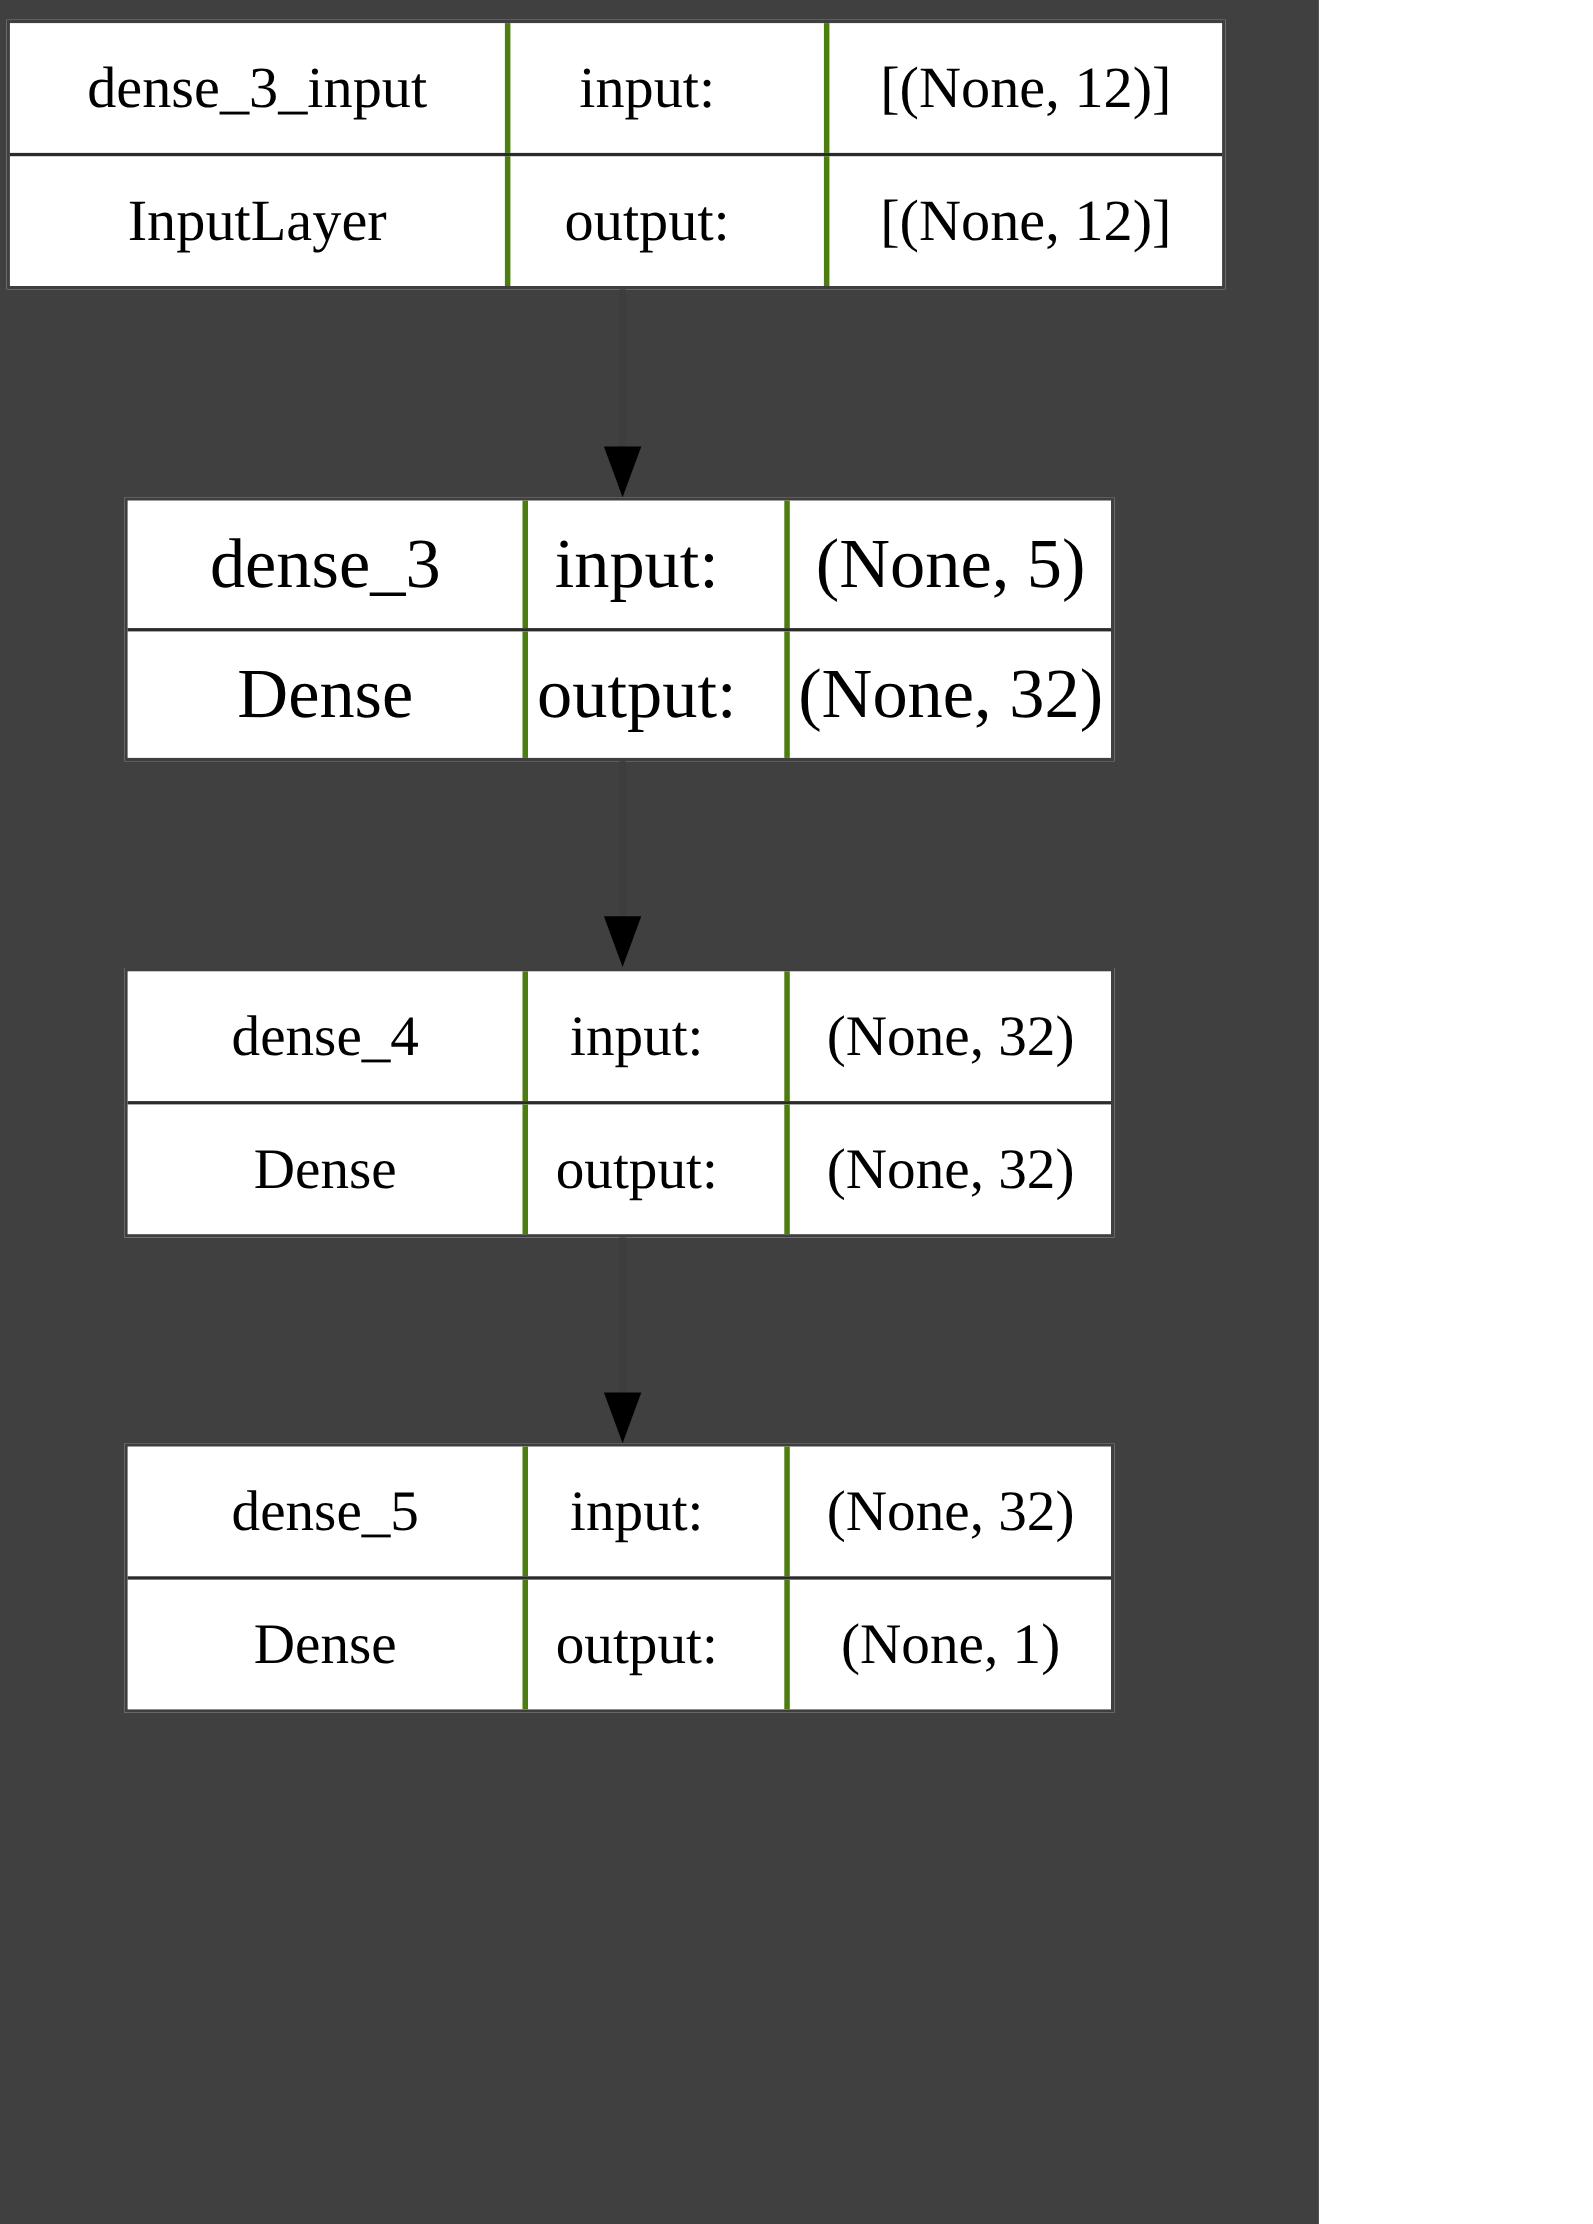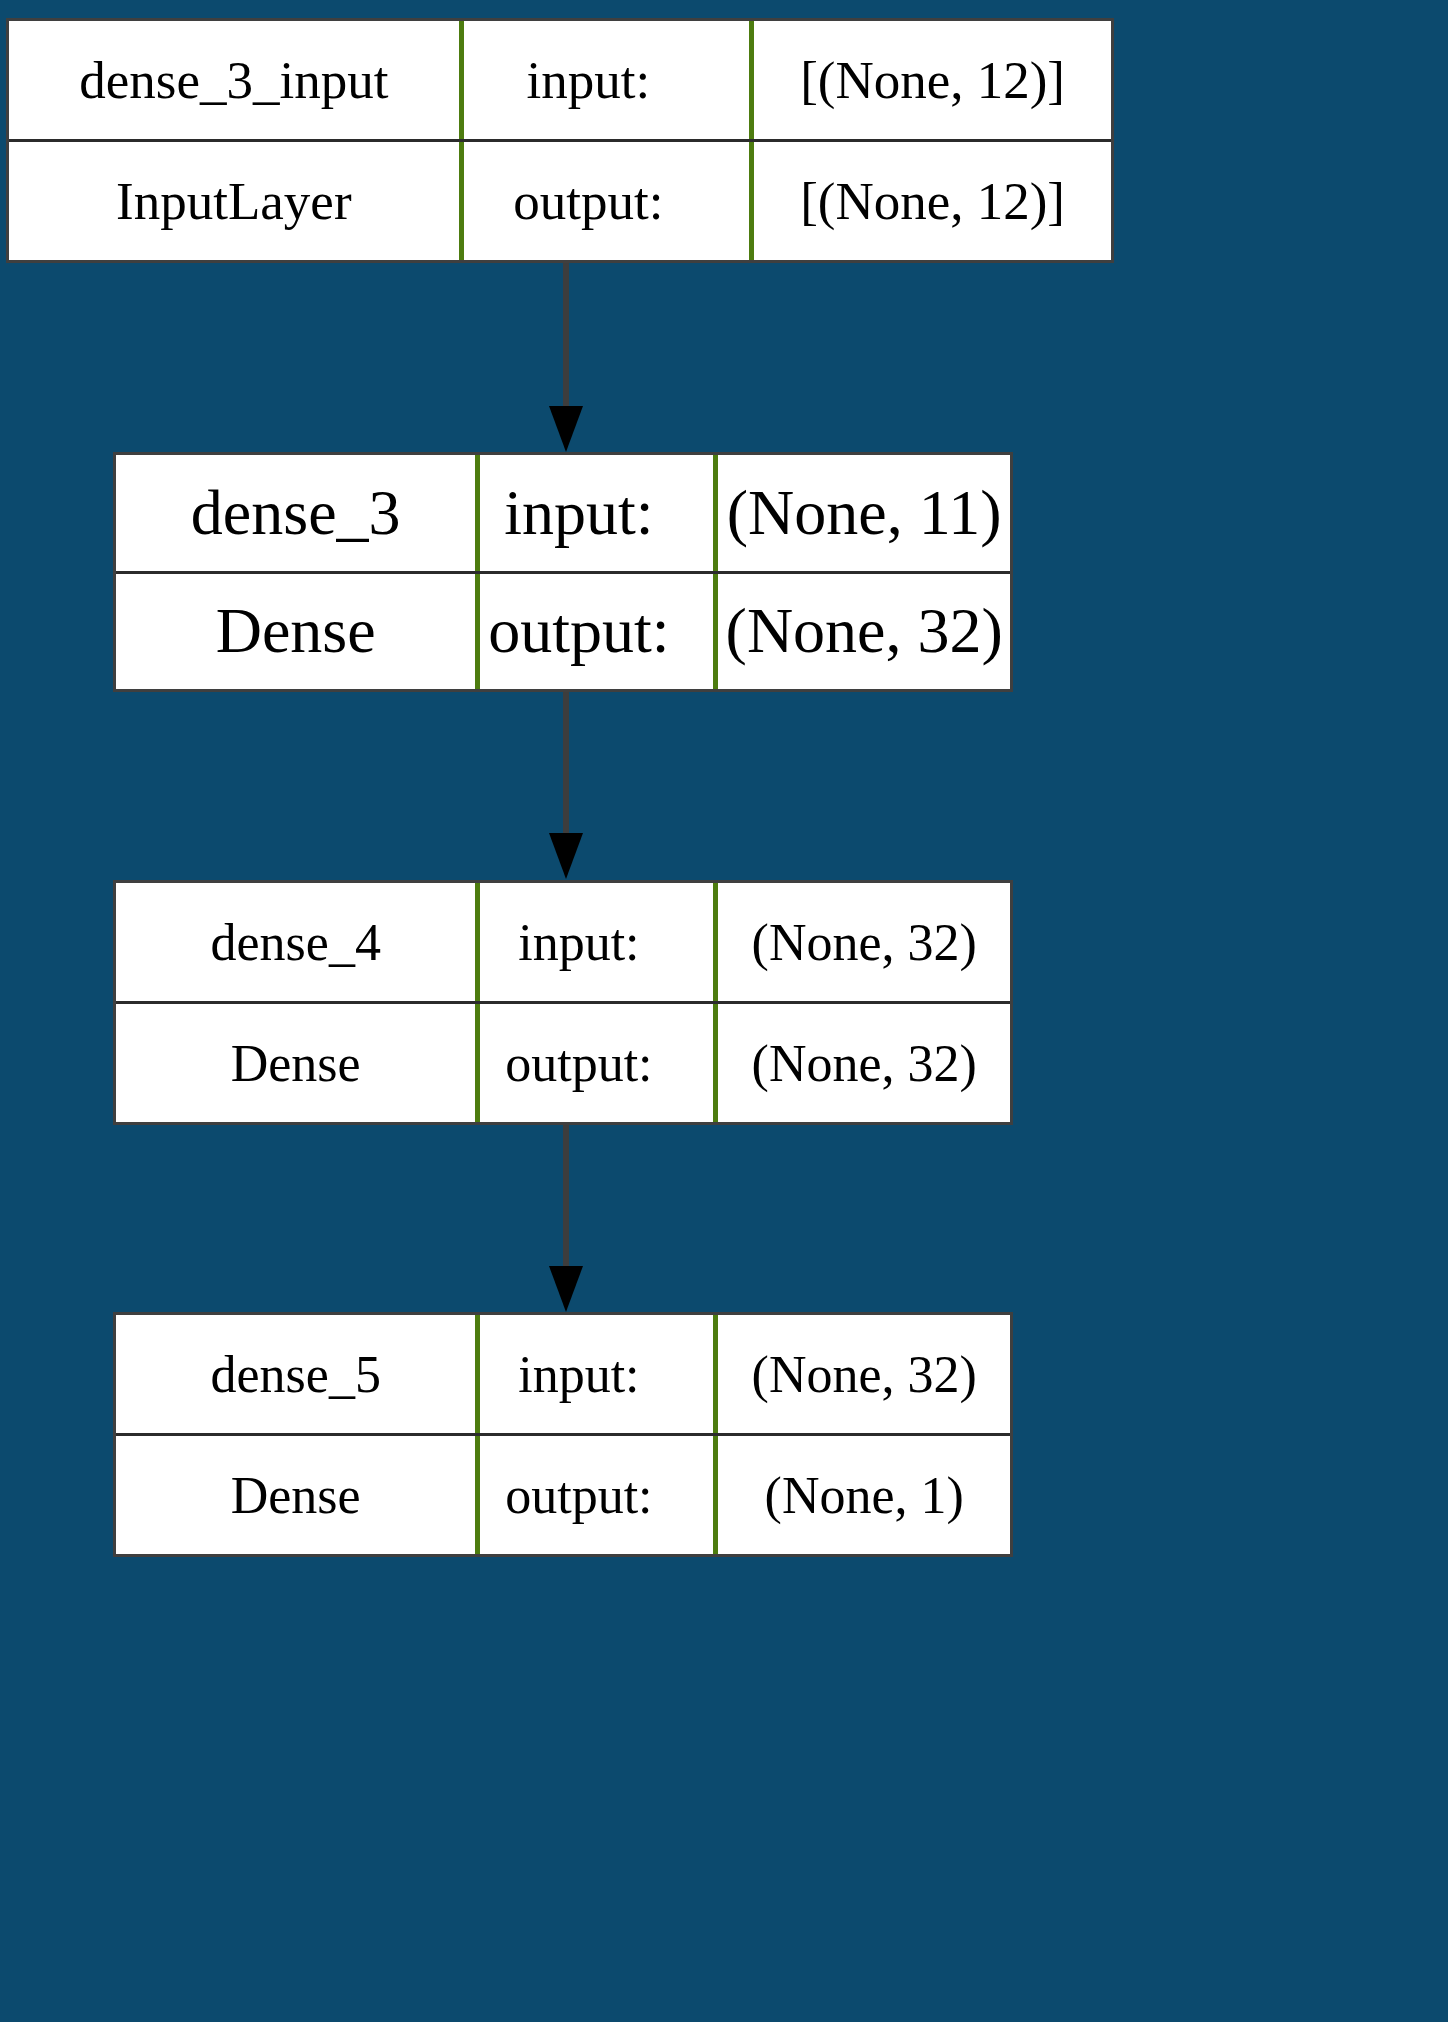--- a/index.html
+++ b/index.html
@@ -9,23 +9,23 @@
   }
   body {
     width: 1448px;
     height: 2022px;
     font-family: "Liberation Serif", "DejaVu Serif", serif;
     overflow: hidden;
   }
 
   #canvas {
     position: relative;
-    width: 1448px;
+    width: 1199px;
     height: 2022px;
-    background: #0c4a6e;
+    background: #404040;
   }
 
   
   .node {
     position: absolute;
     box-sizing: border-box;
     border: 3px solid #3f3f3f;
     background: #ffffff;
     display: flex;
     flex-direction: column;
@@ -124,21 +124,21 @@
 
   <div class="edge" id="edge-0">
     <div class="edge-line"></div>
     <div class="edge-head"></div>
   </div>
 
   <div class="node" id="node-1">
     <div class="node-row">
       <div class="cell cell-name">dense_3</div>
       <div class="cell cell-label">input:</div>
-      <div class="cell cell-shape">(None, 11)</div>
+      <div class="cell cell-shape">(None, 5)</div>
     </div>
     <div class="node-row">
       <div class="cell cell-name">Dense</div>
       <div class="cell cell-label">output:</div>
       <div class="cell cell-shape">(None, 32)</div>
     </div>
   </div>
 
   <div class="edge" id="edge-1">
     <div class="edge-line"></div>

